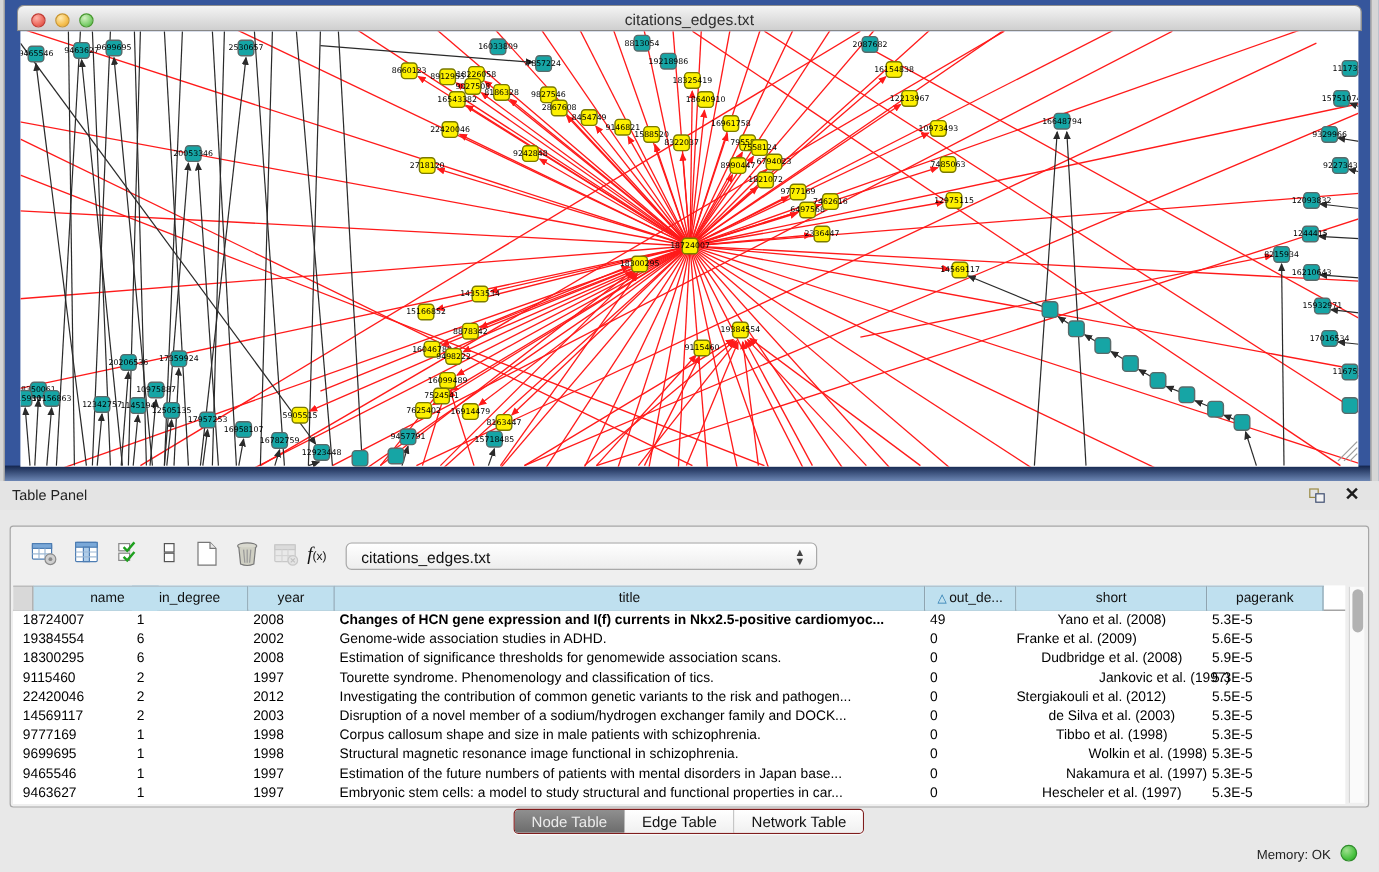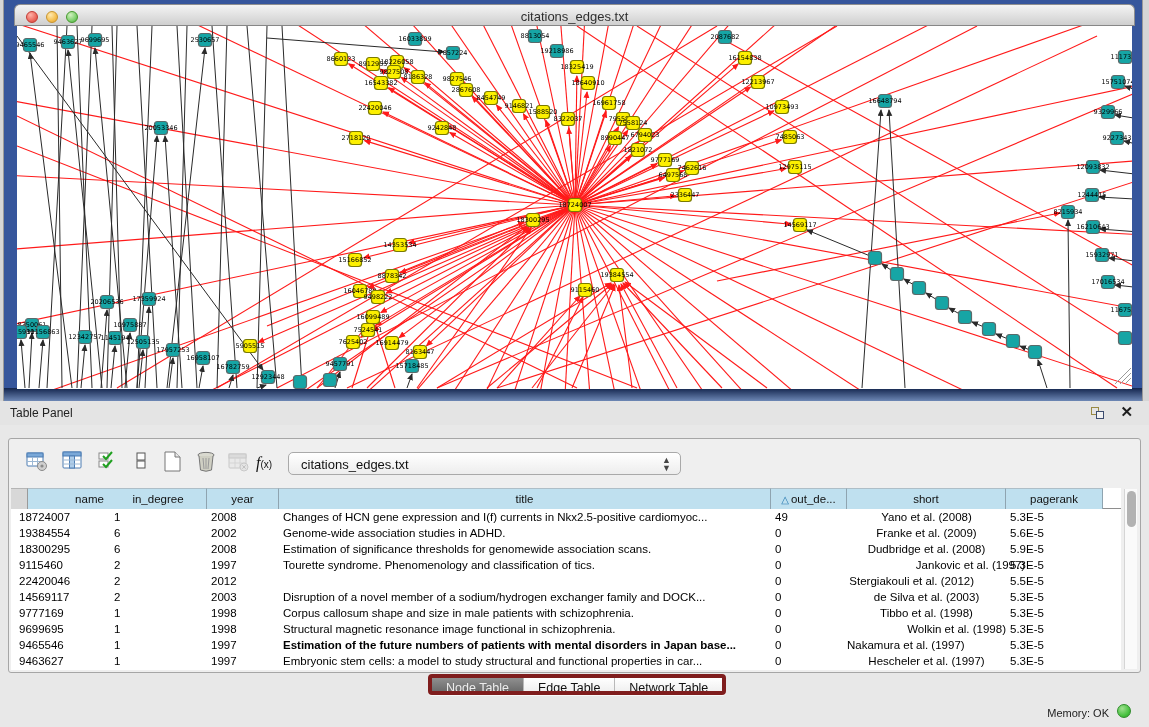--- a/index.html
+++ b/index.html
@@ -57,21 +57,21 @@
   #corner-cell { position:absolute; left:0; top:0; width:17px; height:21px; background:#d8d8d8; border-right:1px solid #9a9a9a; border-top:1px solid #b5b5b5;}
   .sort-tri { color:#2779b0; font-size:10px; margin-right:2px; }
   #rows { position:absolute; left:0; top:22px; width:1110px; height:160px; background:#fff; }
   .trow { position:absolute; left:0; width:1110px; height:16px; font-size:11.5px; color:#000; cursor:default; }
   .tcell { position:absolute; top:1px; white-space:nowrap; overflow:hidden; }
 
   #vscroll { position:absolute; right:3px; top:50px; width:13px; height:180px; background:#fafafa; border-left:1px solid #d5d5d5; }
   #vscroll .thumb { position:absolute; left:2px; top:2px; width:9px; height:36px; background:#b2b2b2; border-radius:5px; }
 
   #tabs { position:absolute; left:428px; top:273px; height:21px; display:flex;
-    border:4px solid #7f1d1d; border-radius:4px; overflow:hidden; background:#fff;
+    border:1px solid #7f1d1d; border-radius:4px; overflow:hidden; background:#fff;
     box-shadow:0 1px 0 rgba(255,255,255,.7); }
   .tab { padding:0 14px; font-size:12.5px; line-height:20px; color:#111;
     background:linear-gradient(#ffffff,#f0f0f0); border-right:1px solid #b9b9b9; cursor:pointer; }
   .tab:last-child { border-right:none; }
   .tab.sel { background:linear-gradient(#8f8f8f,#6c6c6c); color:#ececec; }
 
   #statusbar { position:absolute; left:0; top:300px; width:1149px; height:26px; }
   #memory-label { position:absolute; right:40px; top:6px; font-size:11px; color:#222; }
   #memory-dot { position:absolute; right:18px; top:3px; width:14px; height:14px; border-radius:50%;
     background:radial-gradient(circle at 35% 30%, #9fe08f, #44c03c 65%, #2e9427); border:1px solid #2e8c2a; }
@@ -755,32 +755,32 @@
           <div class="hcell" style="left: 268px; width: 492px;">title</div>
           <div class="hcell" style="left: 760px; width: 76px;"><span class="sort-tri">△</span>out_de...</div>
           <div class="hcell" style="left: 836px; width: 159px;">short</div>
           <div class="hcell" style="left: 995px; width: 97px;">pagerank</div>
         </div>
       <div id="rows">
           <div class="trow" style="top: 0px;">
             <span class="tcell" style="left: 8px; width: 92px;">18724007</span>
             <span class="tcell" style="left: 103px; width: 92px;">1</span>
             <span class="tcell" style="left: 200px; width: 92px;">2008</span>
-            <span class="tcell" style="left: 272px; width: 486px;">Changes of HCN gene expression and I(f) currents in Nkx2.5-positive cardiomyoc...</span>
+            <span class="tcell" style="left: 272px; width: 486px; font-weight: bold;">Changes of HCN gene expression and I(f) currents in Nkx2.5-positive cardiomyoc...</span>
             <span class="tcell" style="left: 764px; width: 92px;">49</span>
             <span class="tcell" style="left: 836px; width: 159px; text-align: center;">Yano et al. (2008)</span>
             <span class="tcell" style="left: 999px; width: 92px;">5.3E-5</span>
           </div>
           <div class="trow" style="top: 16px;">
             <span class="tcell" style="left: 8px; width: 92px;">19384554</span>
             <span class="tcell" style="left: 103px; width: 92px;">6</span>
             <span class="tcell" style="left: 200px; width: 92px;">2002</span>
             <span class="tcell" style="left: 272px; width: 486px;">Genome-wide association studies in ADHD.</span>
             <span class="tcell" style="left: 764px; width: 92px;">0</span>
-            <span class="tcell" style="left: 836px; width: 159px; text-align: center;">Franke et al. (2009)</span>
+            <span class="tcell" style="left: 836px; width: 159px; text-align: left;">Franke et al. (2009)</span>
             <span class="tcell" style="left: 999px; width: 92px;">5.6E-5</span>
           </div>
           <div class="trow" style="top: 32px;">
             <span class="tcell" style="left: 8px; width: 92px;">18300295</span>
             <span class="tcell" style="left: 103px; width: 92px;">6</span>
             <span class="tcell" style="left: 200px; width: 92px;">2008</span>
             <span class="tcell" style="left: 272px; width: 486px;">Estimation of significance thresholds for genomewide association scans.</span>
             <span class="tcell" style="left: 764px; width: 92px;">0</span>
             <span class="tcell" style="left: 836px; width: 159px; text-align: center;">Dudbridge et al. (2008)</span>
             <span class="tcell" style="left: 999px; width: 92px;">5.9E-5</span>
@@ -791,22 +791,23 @@
             <span class="tcell" style="left: 200px; width: 92px;">1997</span>
             <span class="tcell" style="left: 272px; width: 486px;">Tourette syndrome. Phenomenology and classification of tics.</span>
             <span class="tcell" style="left: 764px; width: 92px;">0</span>
             <span class="tcell" style="left: 880px; width: 159px; text-align: center;">Jankovic et al. (1997)</span>
             <span class="tcell" style="left: 999px; width: 92px;">5.3E-5</span>
           </div>
           <div class="trow" style="top: 64px;">
             <span class="tcell" style="left: 8px; width: 92px;">22420046</span>
             <span class="tcell" style="left: 103px; width: 92px;">2</span>
             <span class="tcell" style="left: 200px; width: 92px;">2012</span>
+            <span class="tcell" style="left: 272px; width: 486px;">Investigating the contribution of common genetic variants to the risk and pathogen...</span>
             <span class="tcell" style="left: 764px; width: 92px;">0</span>
-            <span class="tcell" style="left: 804px; width: 159px; text-align: right;">Stergiakouli et al. (2012)</span>
+            <span class="tcell" style="left: 836px; width: 159px; text-align: left;">Stergiakouli et al. (2012)</span>
             <span class="tcell" style="left: 999px; width: 92px;">5.5E-5</span>
           </div>
           <div class="trow" style="top: 80px;">
             <span class="tcell" style="left: 8px; width: 92px;">14569117</span>
             <span class="tcell" style="left: 103px; width: 92px;">2</span>
             <span class="tcell" style="left: 200px; width: 92px;">2003</span>
             <span class="tcell" style="left: 272px; width: 486px;">Disruption of a novel member of a sodium/hydrogen exchanger family and DOCK...</span>
             <span class="tcell" style="left: 764px; width: 92px;">0</span>
             <span class="tcell" style="left: 836px; width: 159px; text-align: center;">de Silva et al. (2003)</span>
             <span class="tcell" style="left: 999px; width: 92px;">5.3E-5</span>
@@ -826,23 +827,23 @@
             <span class="tcell" style="left: 200px; width: 92px;">1998</span>
             <span class="tcell" style="left: 272px; width: 486px;">Structural magnetic resonance image functional in schizophrenia.</span>
             <span class="tcell" style="left: 764px; width: 92px;">0</span>
             <span class="tcell" style="left: 836px; width: 159px; text-align: right;">Wolkin et al. (1998)</span>
             <span class="tcell" style="left: 999px; width: 92px;">5.3E-5</span>
           </div>
           <div class="trow" style="top: 128px;">
             <span class="tcell" style="left: 8px; width: 92px;">9465546</span>
             <span class="tcell" style="left: 103px; width: 92px;">1</span>
             <span class="tcell" style="left: 200px; width: 92px;">1997</span>
-            <span class="tcell" style="left: 272px; width: 486px; font-weight: bold;">Estimation of the future numbers of patients with mental disorders in Japan base...</span>
+            <span class="tcell" style="left: 272px; width: 486px;">Estimation of the future numbers of patients with mental disorders in Japan base...</span>
             <span class="tcell" style="left: 764px; width: 92px;">0</span>
-            <span class="tcell" style="left: 836px; width: 159px; text-align: left;">Nakamura et al. (1997)</span>
+            <span class="tcell" style="left: 836px; width: 159px; text-align: right;">Nakamura et al. (1997)</span>
             <span class="tcell" style="left: 999px; width: 92px;">5.3E-5</span>
           </div>
           <div class="trow" style="top: 144px;">
             <span class="tcell" style="left: 8px; width: 92px;">9463627</span>
             <span class="tcell" style="left: 103px; width: 92px;">1</span>
             <span class="tcell" style="left: 200px; width: 92px;">1997</span>
             <span class="tcell" style="left: 272px; width: 486px;">Embryonic stem cells: a model to study structural and functional properties in car...</span>
             <span class="tcell" style="left: 764px; width: 92px;">0</span>
             <span class="tcell" style="left: 836px; width: 159px; text-align: center;">Hescheler et al. (1997)</span>
             <span class="tcell" style="left: 999px; width: 92px;">5.3E-5</span>

